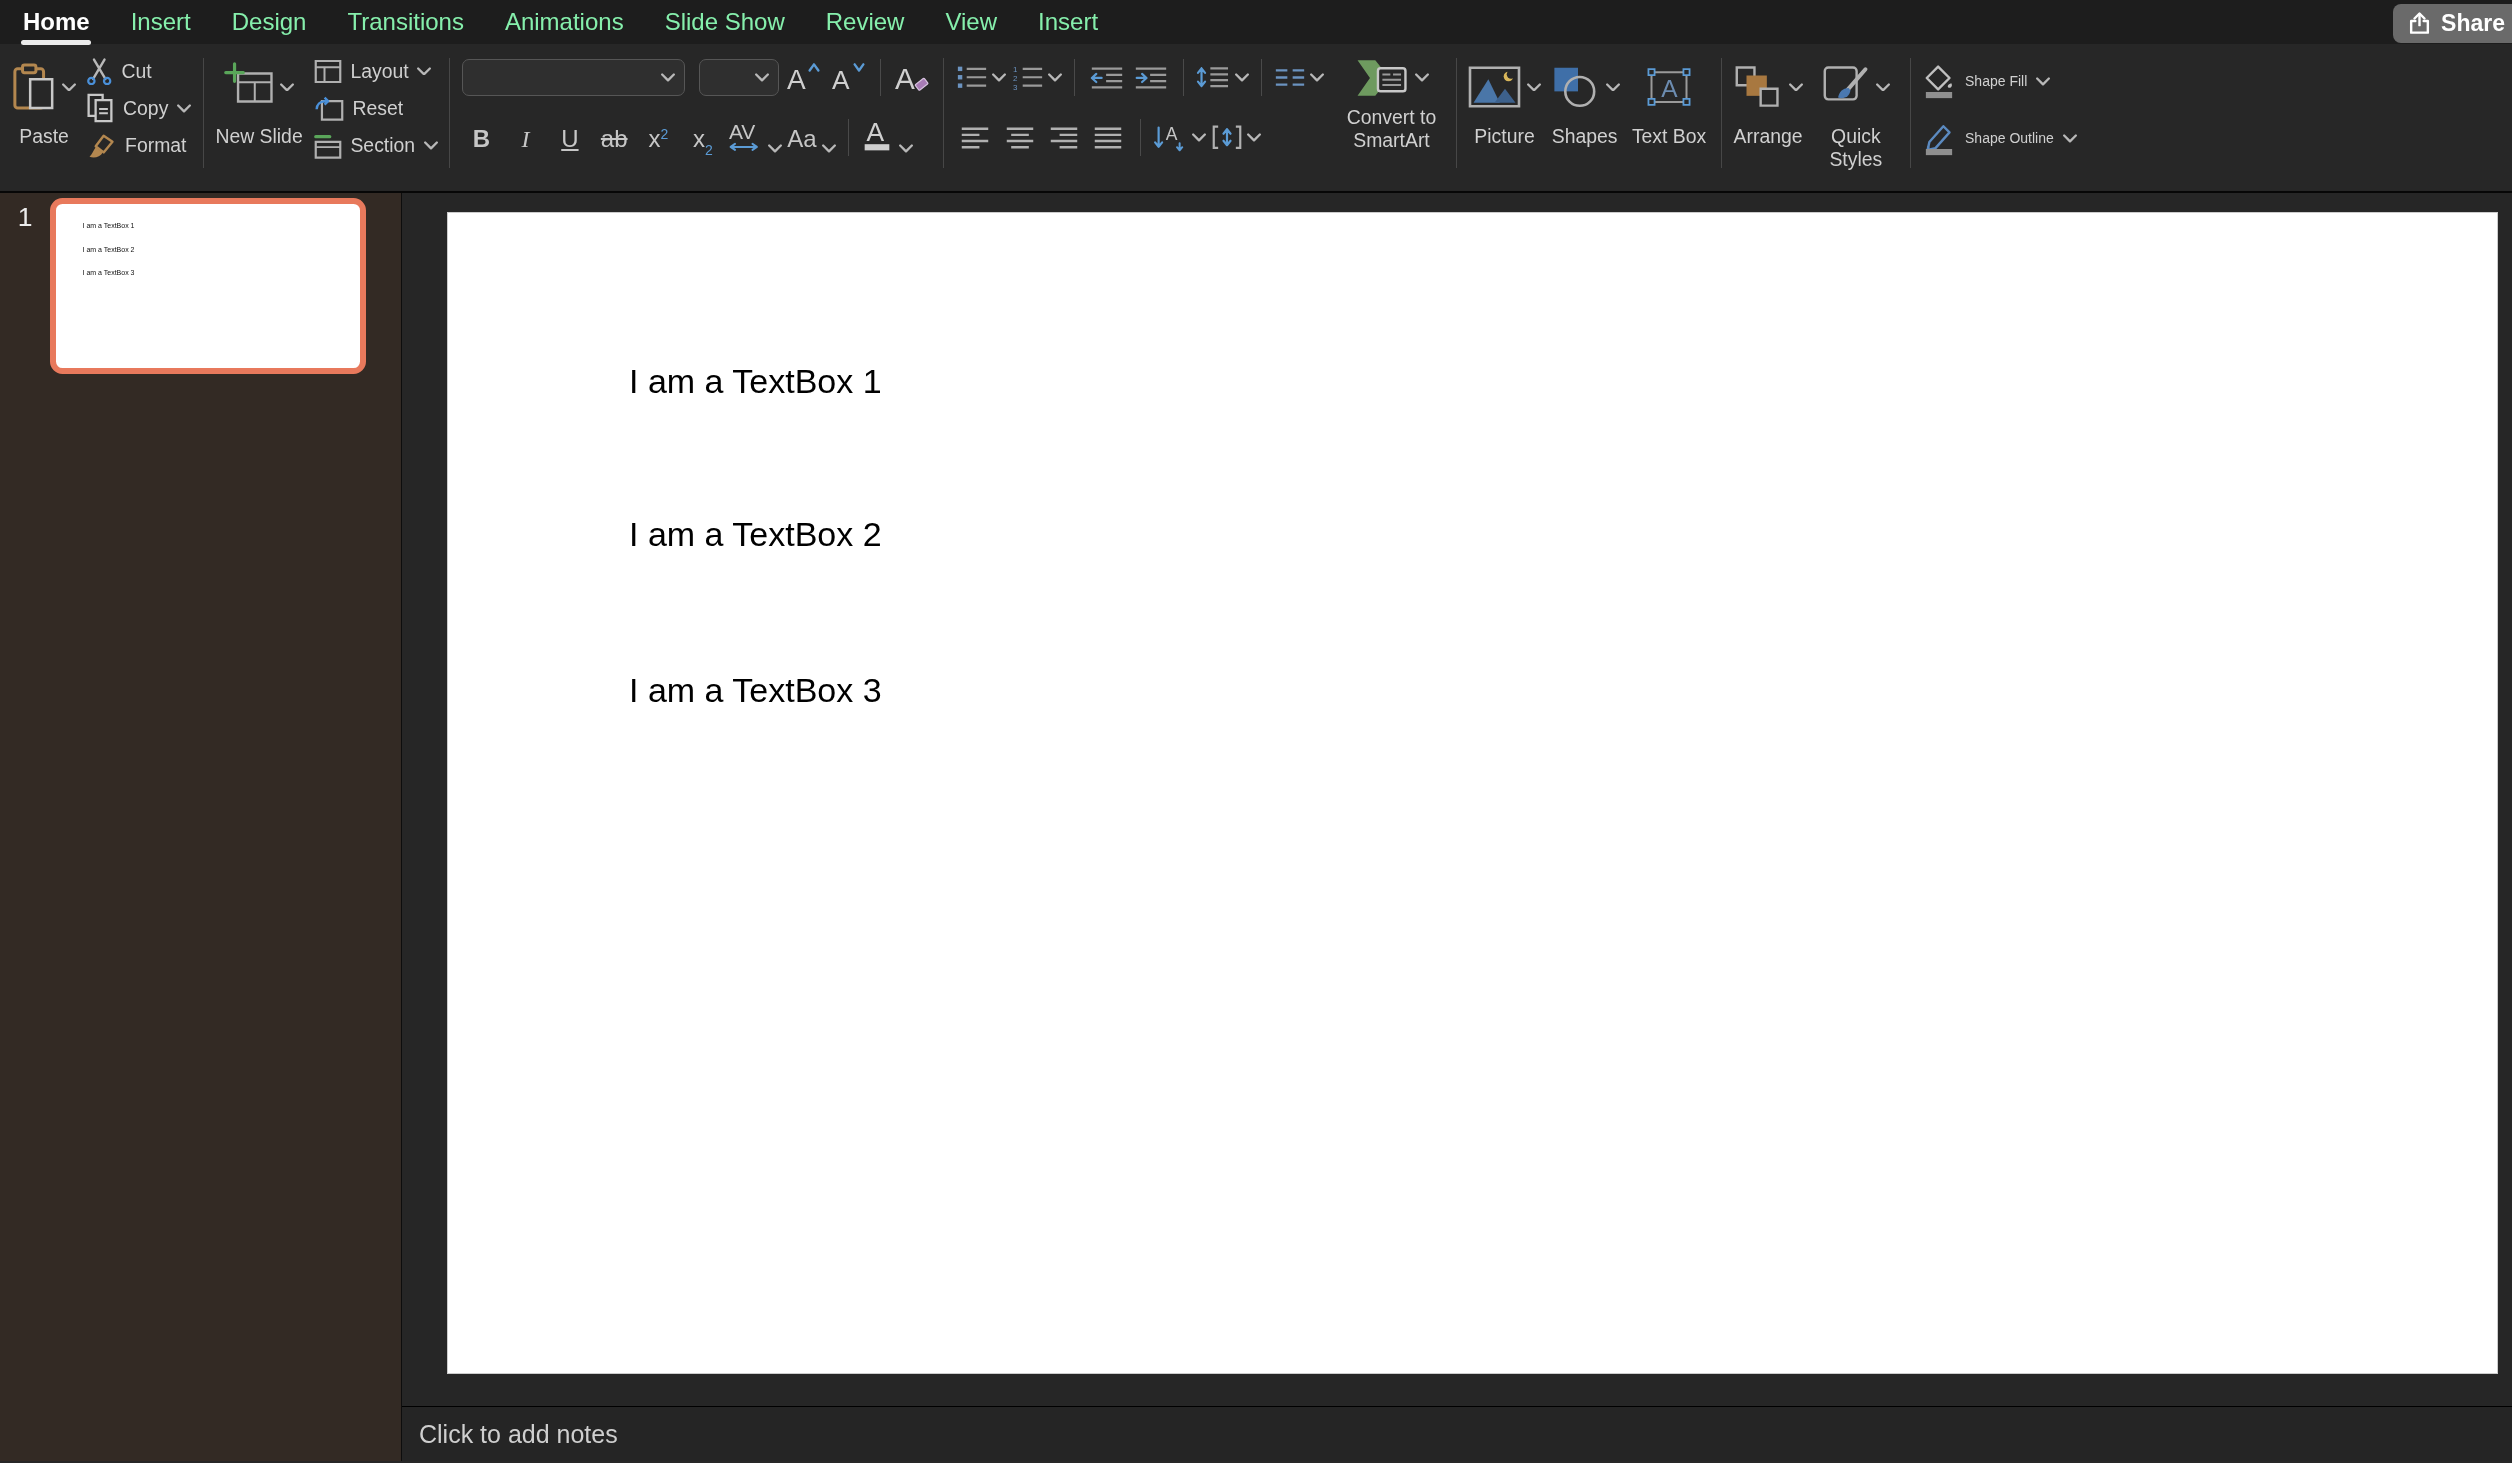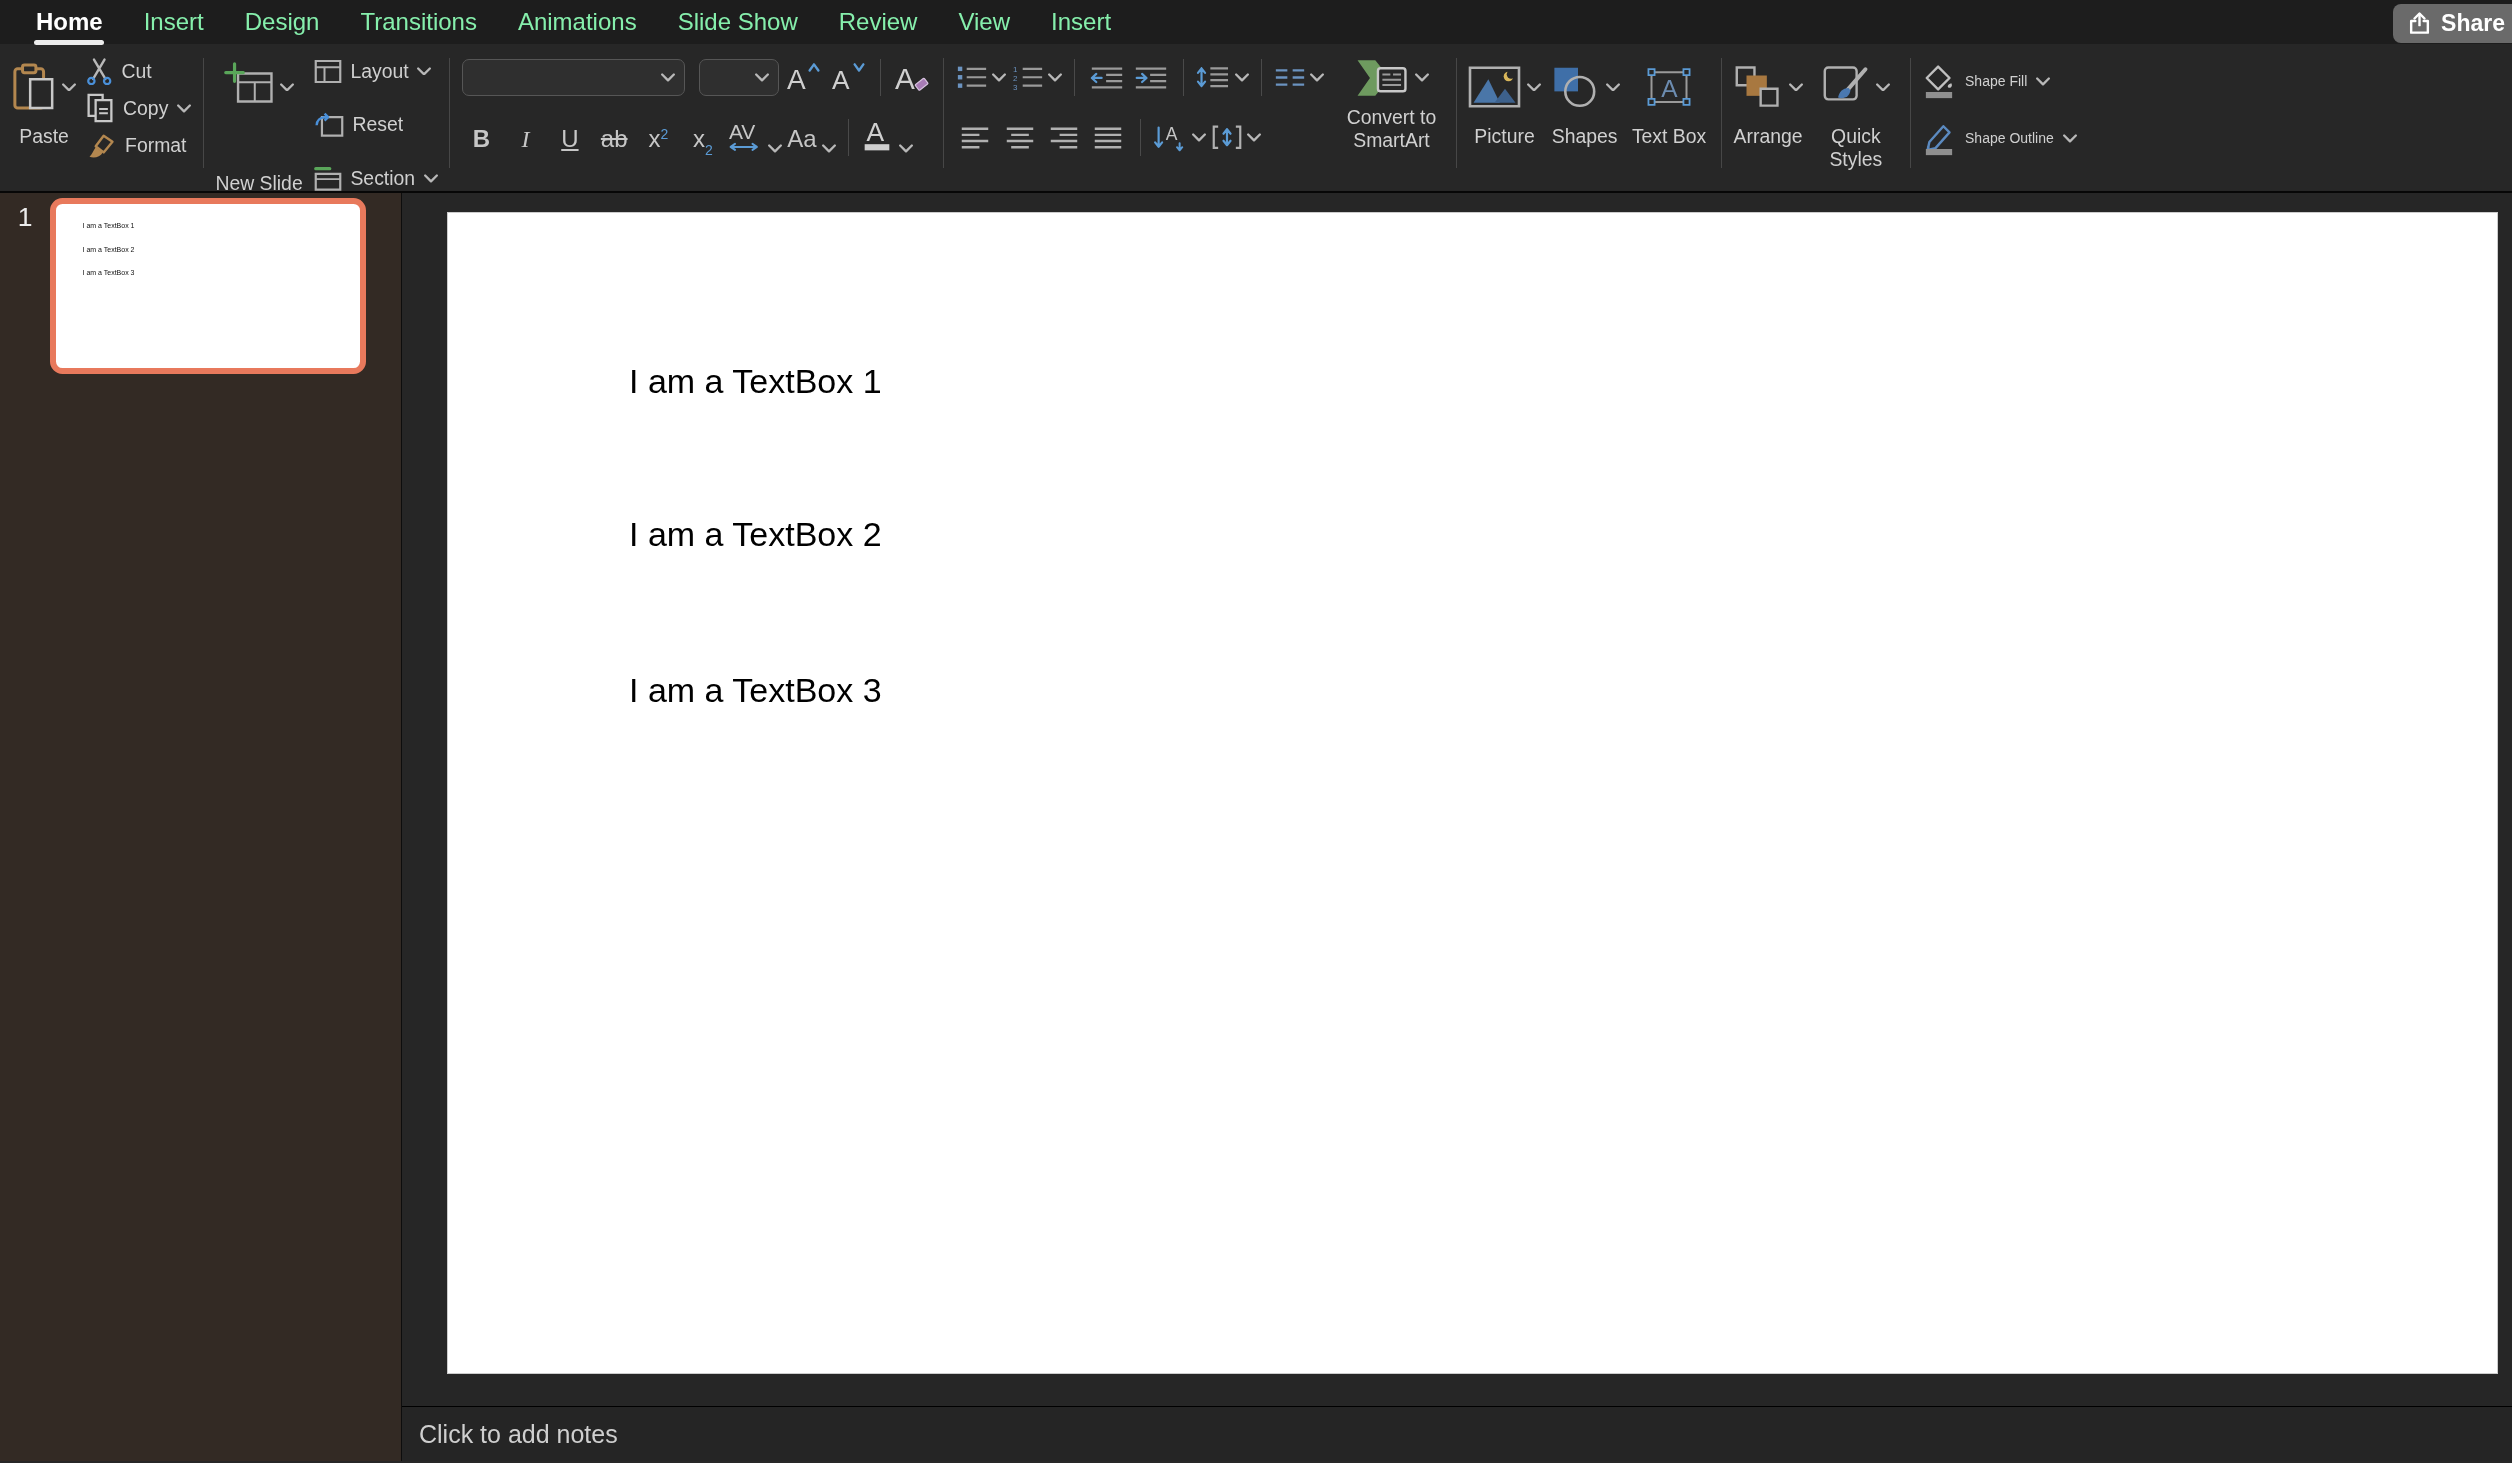--- a/index.html
+++ b/index.html
@@ -5,21 +5,21 @@
   html,body{margin:0;padding:0;}
   body{
     width:2512px;height:1464px;overflow:hidden;
     background:#272727;
     font-family:"Liberation Sans",sans-serif;
     -webkit-font-smoothing:antialiased;
   }
   
   .menubar{
     height:44px;background:#1d1d1d;display:flex;align-items:center;
-    gap:41px;padding-left:36px;position:relative;
+    gap:41px;padding-left:23px;position:relative;
   }
   .tab{font-size:24px;color:#86efac;position:relative;cursor:default;white-space:nowrap;}
   .tab.active{color:#ffffff;font-weight:bold;}
   .tab.active::after{
     content:"";position:absolute;left:-1.8px;right:-1.8px;bottom:-8.8px;height:4.4px;
     background:#ececec;border-radius:2.7px;
   }
   .share-btn{
     position:absolute;right:-16px;top:3.5px;height:39px;background:#6a6a6a;
     border-radius:8px;display:flex;align-items:center;gap:8.8px;
@@ -153,21 +153,21 @@
           <path d="M11 16l8 6c-3 5-9 7-15 5 3-3 4-7 7-11z" fill="#b3874f"></path>
         </svg>
         <span>Format</span>
       </div>
     </div>
   </div>
 
   <div class="rdiv"></div>
 
   <div style="display:flex;">
-    <div class="big-btn" style="width:88px;gap:47px;">
+    <div class="big-btn" style="width:88px;">
       <div class="iconrow">
         <svg class="ico" width="51" height="51" viewBox="0 0 58 58">
           <rect x="16" y="13" width="38" height="32" stroke="#b0b0b0" stroke-width="2.4" fill="none"></rect>
           <path d="M16 23h38M35 23v22" stroke="#b0b0b0" stroke-width="2"></path>
           <path d="M12 2v20M2 12h20" stroke="#5aa65a" stroke-width="3.2" stroke-linecap="round"></path>
         </svg>
         <svg class="chev" viewBox="0 0 12 7">
             <path d="M1 1l5 5 5-5"></path>
           </svg>
       </div>

